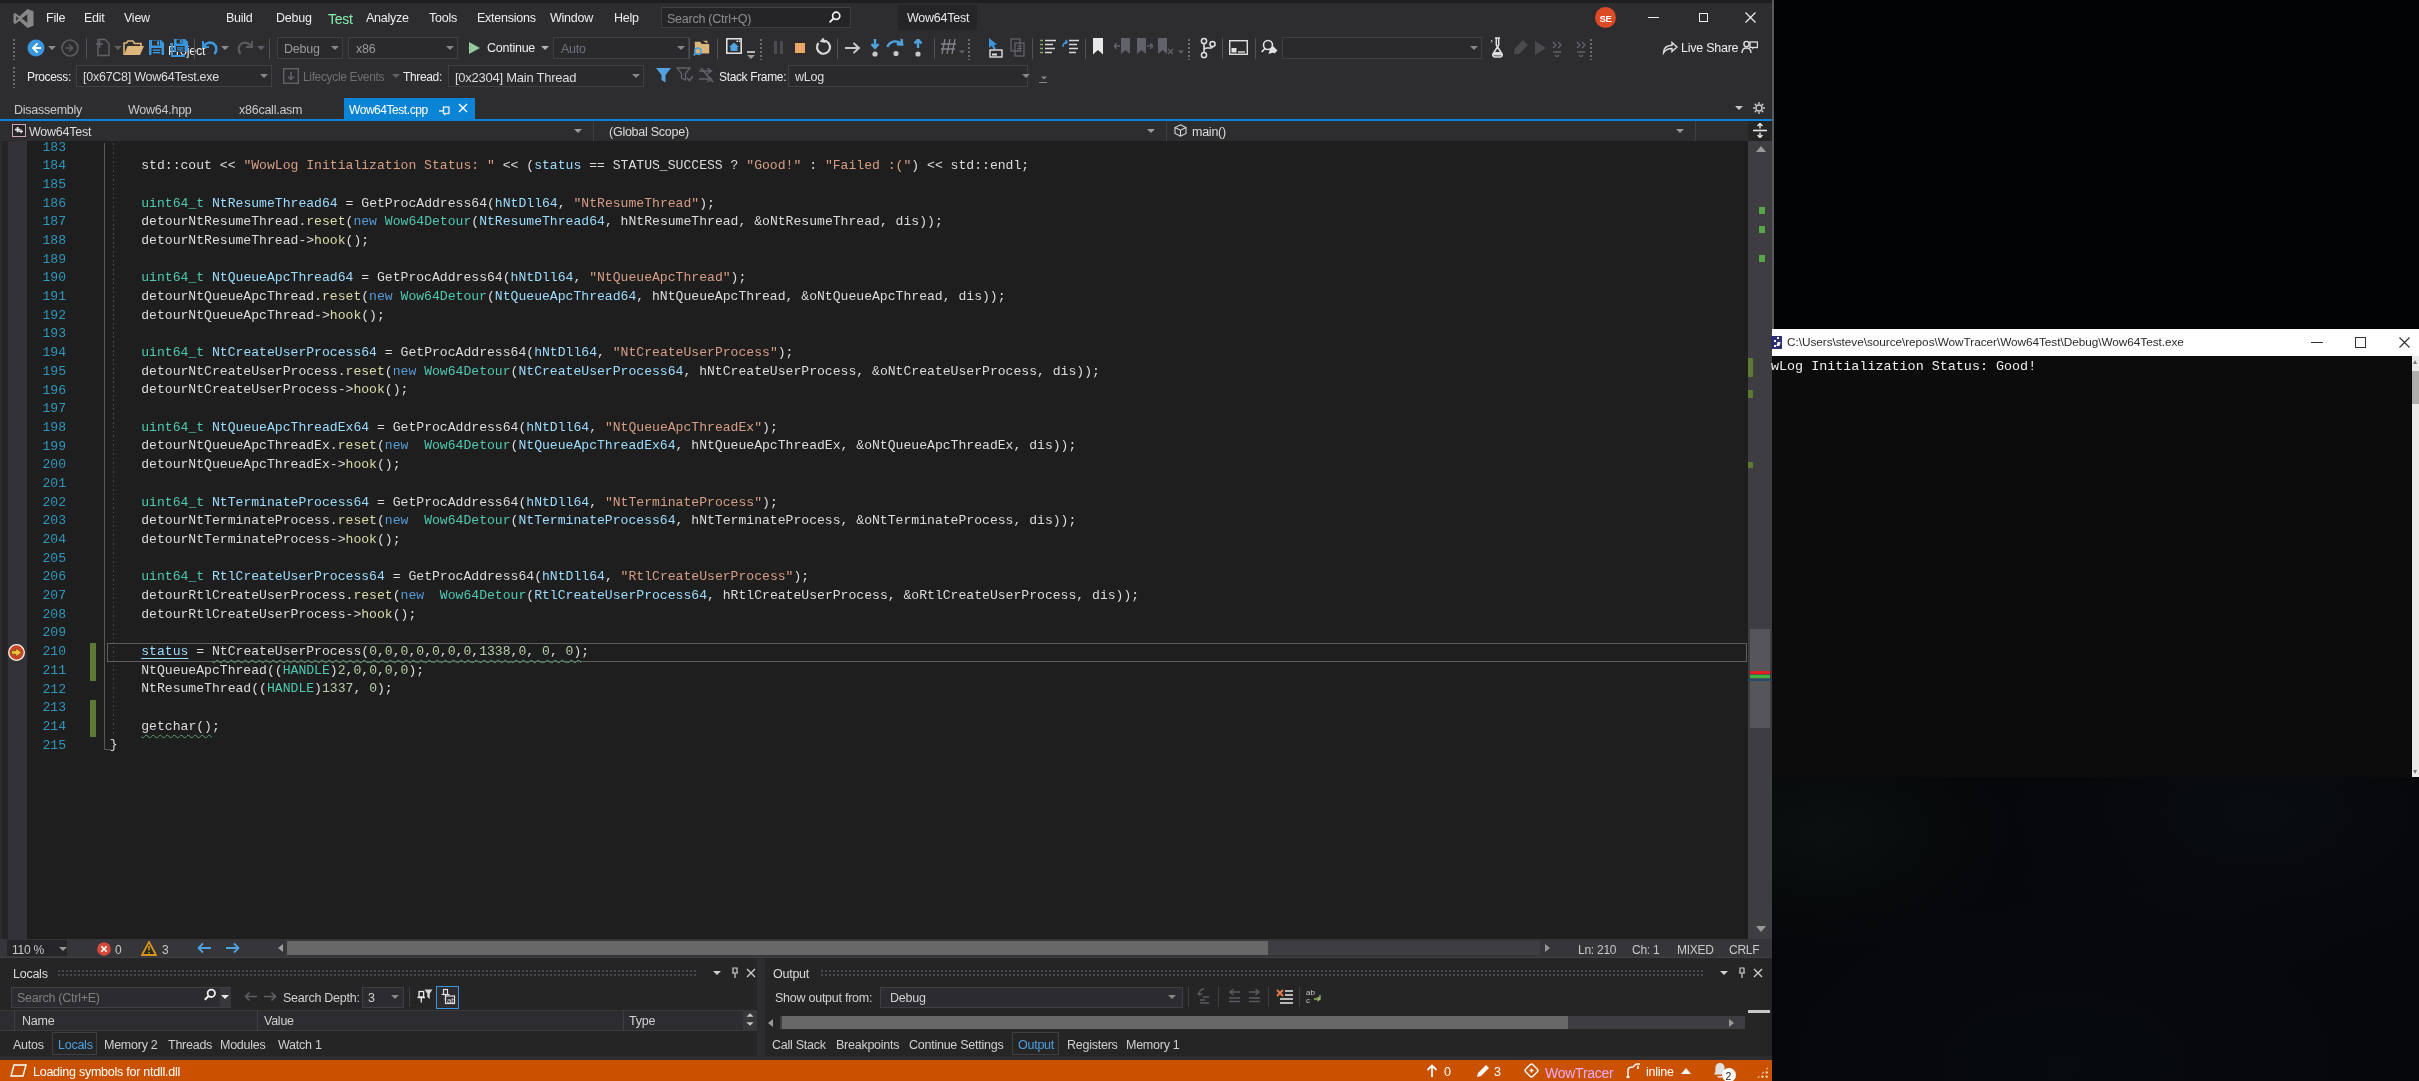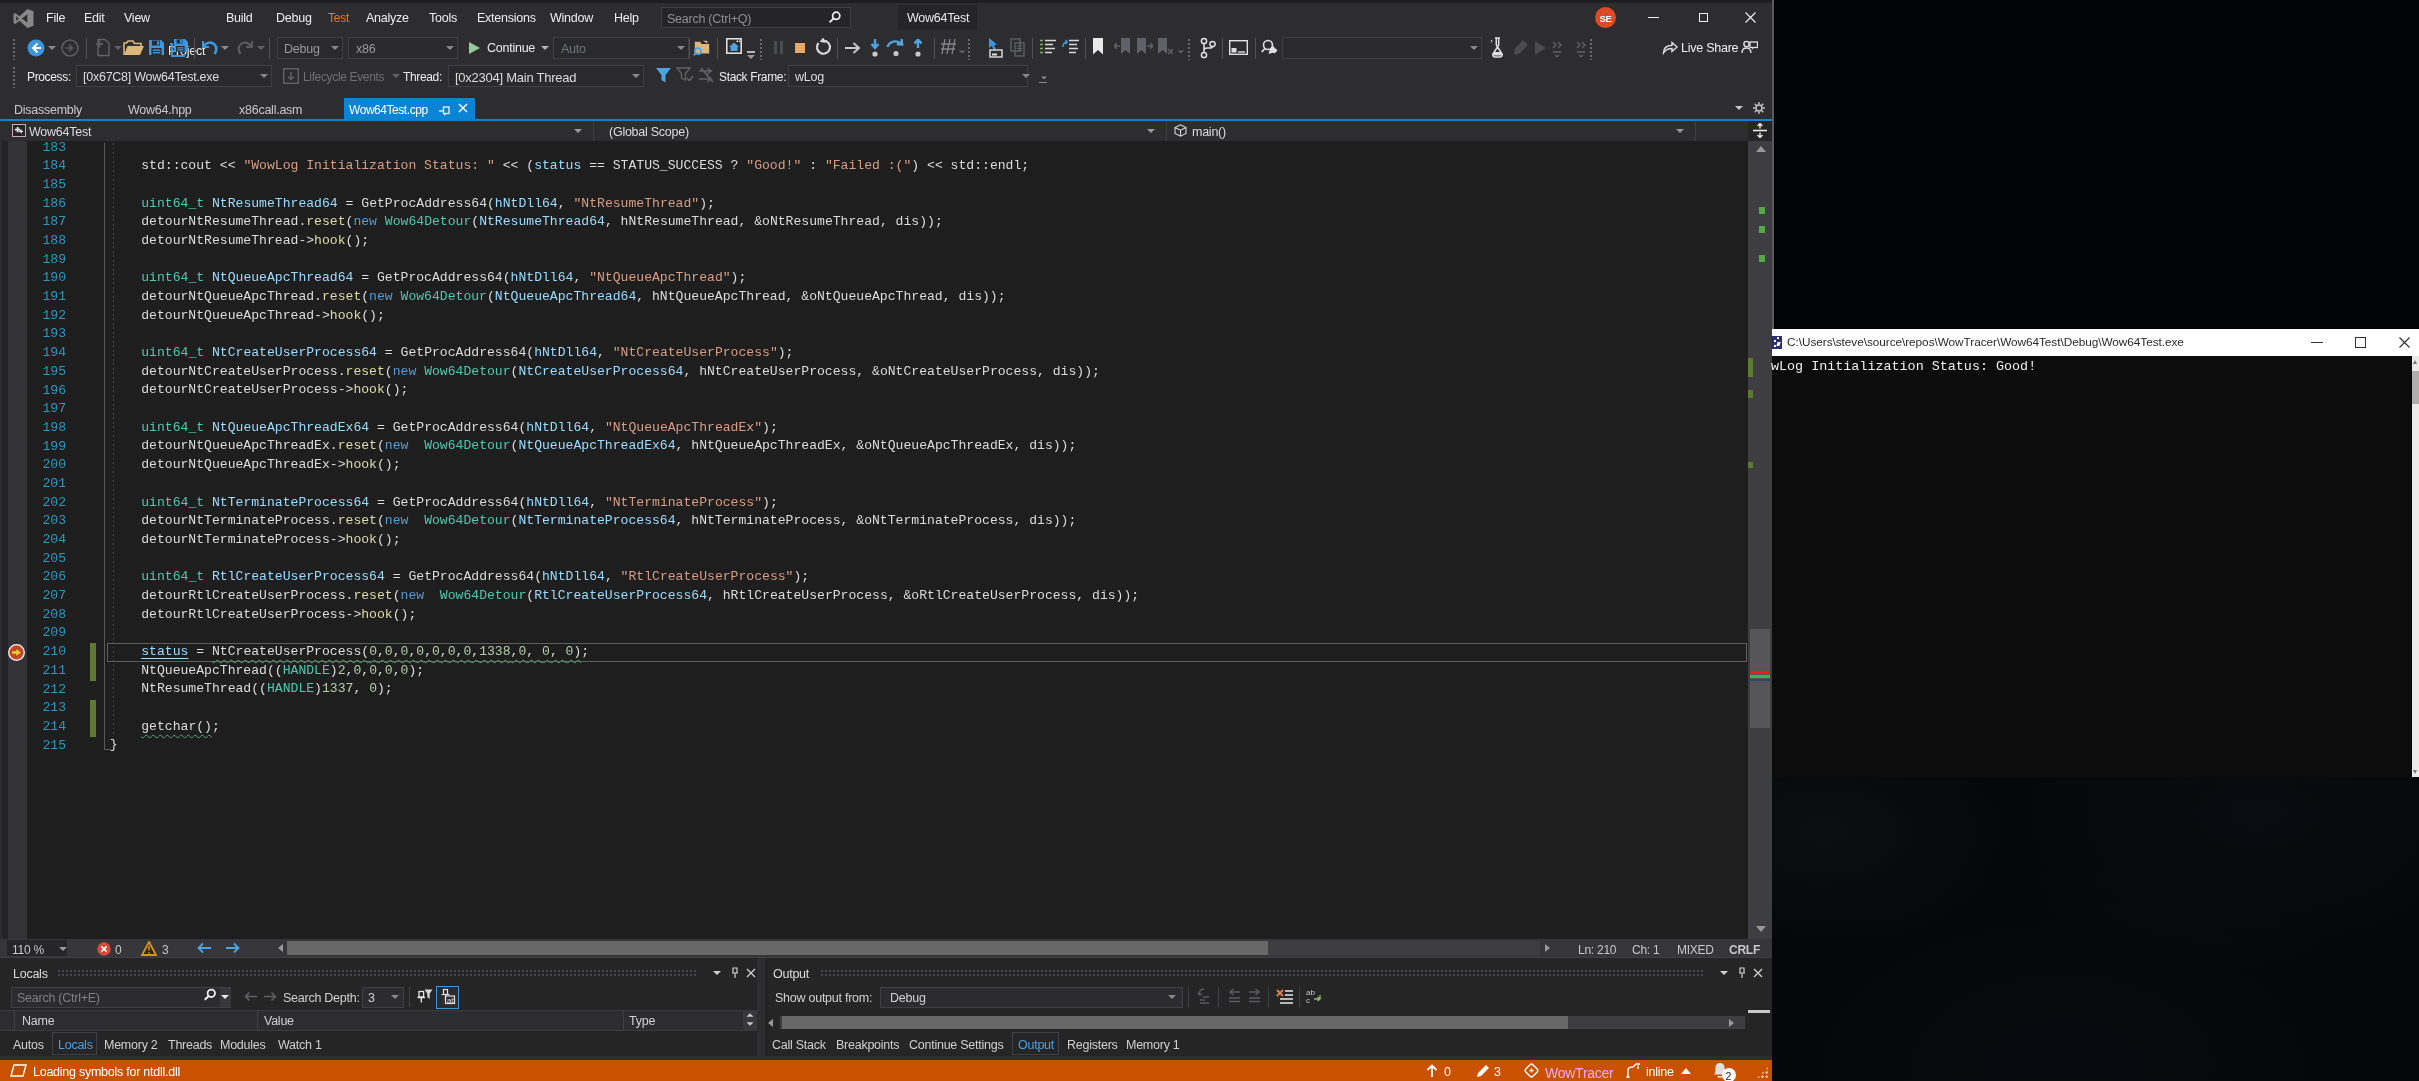--- a/index.html
+++ b/index.html
@@ -19,21 +19,21 @@
 
 <div class="a" style="left:1772px;top:0;width:1.5px;height:329px;background:#5a5a5e;z-index:5"></div>
 <div class="a" style="left:0;top:0;width:1772px;height:1081px;background:#2d2d30"></div>
 <div class="a" style="left:0;top:0;width:1772px;height:3px;background:#1e1e20"></div>
 <div class="tx" style="left:46px;top:12px;font-size:12.5px;color:#ededed;">File</div>
 <div class="tx" style="left:84px;top:12px;font-size:12.5px;color:#ededed;">Edit</div>
 <div class="tx" style="left:124px;top:12px;font-size:12.5px;color:#ededed;">View</div>
 <div class="tx" style="left:168px;top:21px;font-size:12.5px;color:#ededed;margin-top:24px;">Project</div>
 <div class="tx" style="left:226px;top:12px;font-size:12.5px;color:#ededed;">Build</div>
 <div class="tx" style="left:276px;top:12px;font-size:12.5px;color:#ededed;">Debug</div>
-<div class="tx" style="left:328px;top:12px;font-size:12px;color:#f97316;">Test</div>
+<div class="tx" style="left:328px;top:12px;font-size:14px;color:#86efac;">Test</div>
 <div class="tx" style="left:366px;top:12px;font-size:12.5px;color:#ededed;">Analyze</div>
 <div class="tx" style="left:429px;top:12px;font-size:12.5px;color:#ededed;">Tools</div>
 <div class="tx" style="left:477px;top:12px;font-size:12.5px;color:#ededed;">Extensions</div>
 <div class="tx" style="left:550px;top:12px;font-size:12.5px;color:#ededed;">Window</div>
 <div class="tx" style="left:614px;top:12px;font-size:12.5px;color:#ededed;">Help</div>
 <svg class="a" style="left:13px;top:9px" width="21" height="19" viewBox="0 0 21 19">
 <path fill="#878787" d="M14.5 0 L20.5 2.2 V16.8 L14.5 19 L6.5 11.7 L2.3 15 L0.5 14.1 V4.9 L2.3 4 L6.5 7.3 Z M3.2 7.1 v4.8 L5.6 9.5 Z M9 9.5 l5.3 4.3 V5.2 Z"></path>
   </svg>
 <div class="a" style="left:661px;top:7px;width:190px;height:21px;background:#252528;border:1px solid #3f3f46"></div>
 <div class="tx" style="left:667px;top:13px;font-size:12.5px;color:#8f8f8f;">Search (Ctrl+Q)</div>
@@ -423,21 +423,21 @@
 <svg class="a" style="left:226px;top:942px" width="15" height="12" viewBox="0 0 15 12">
     <path d="M0 6 H12 M8 1.5 L12.5 6 L8 10.5" fill="none" stroke="#4fa3e0" stroke-width="1.8"></path>
   </svg>
 <div class="tri-l a" style="left:278px;top:944px;border-right-color:#9a9a9a"></div>
 <div class="a" style="left:287px;top:941px;width:1253px;height:14px;background:#3e3e42"></div>
 <div class="a" style="left:287px;top:941px;width:981px;height:14px;background:#686868"></div>
 <div class="tri-r a" style="left:1545px;top:944px;border-left-color:#999"></div>
 <div class="tx" style="left:1578px;top:944px;font-size:12px;color:#c8c8c8;">Ln: 210</div>
 <div class="tx" style="left:1632px;top:944px;font-size:12px;color:#c8c8c8;">Ch: 1</div>
 <div class="tx" style="left:1677px;top:944px;font-size:12px;color:#c8c8c8;">MIXED</div>
-<div class="tx" style="left:1729px;top:944px;font-size:12px;color:#c8c8c8;font-weight:bold;">CRLF</div>
+<div class="tx" style="left:1729px;top:944px;font-size:12px;color:#c8c8c8;">CRLF</div>
 <div class="a" style="left:0;top:957px;width:1772px;height:99px;background:#2d2d30;border-top:1px solid #3f3f46"></div>
 <div class="a" style="left:0;top:958px;width:757px;height:98px;background:#252526"></div>
 <div class="tx" style="left:13px;top:968px;font-size:12.5px;color:#dcdcdc;">Locals</div>
 <div class="a" style="left:57px;top:969px;width:640px;height:8px;background-image:radial-gradient(circle,#47474d 0.9px,transparent 1.1px);background-size:4px 4px"></div>
 <div class="tri-d a" style="left:713px;top:971px;border-top-color:#d0d0d0"></div>
 <svg class="a" style="left:730px;top:967px" width="10" height="12" viewBox="0 0 10 12">
     <path d="M3 1 H7 V6 H3 Z M2 6 H8 M5 6 V11" stroke="#d0d0d0" stroke-width="1.2" fill="none"></path>
   </svg>
 <svg class="a" style="left:746px;top:968px" width="10" height="10" viewBox="0 0 10 10">
     <path d="M1 1 L9 9 M9 1 L1 9" stroke="#d0d0d0" stroke-width="1.3"></path>

